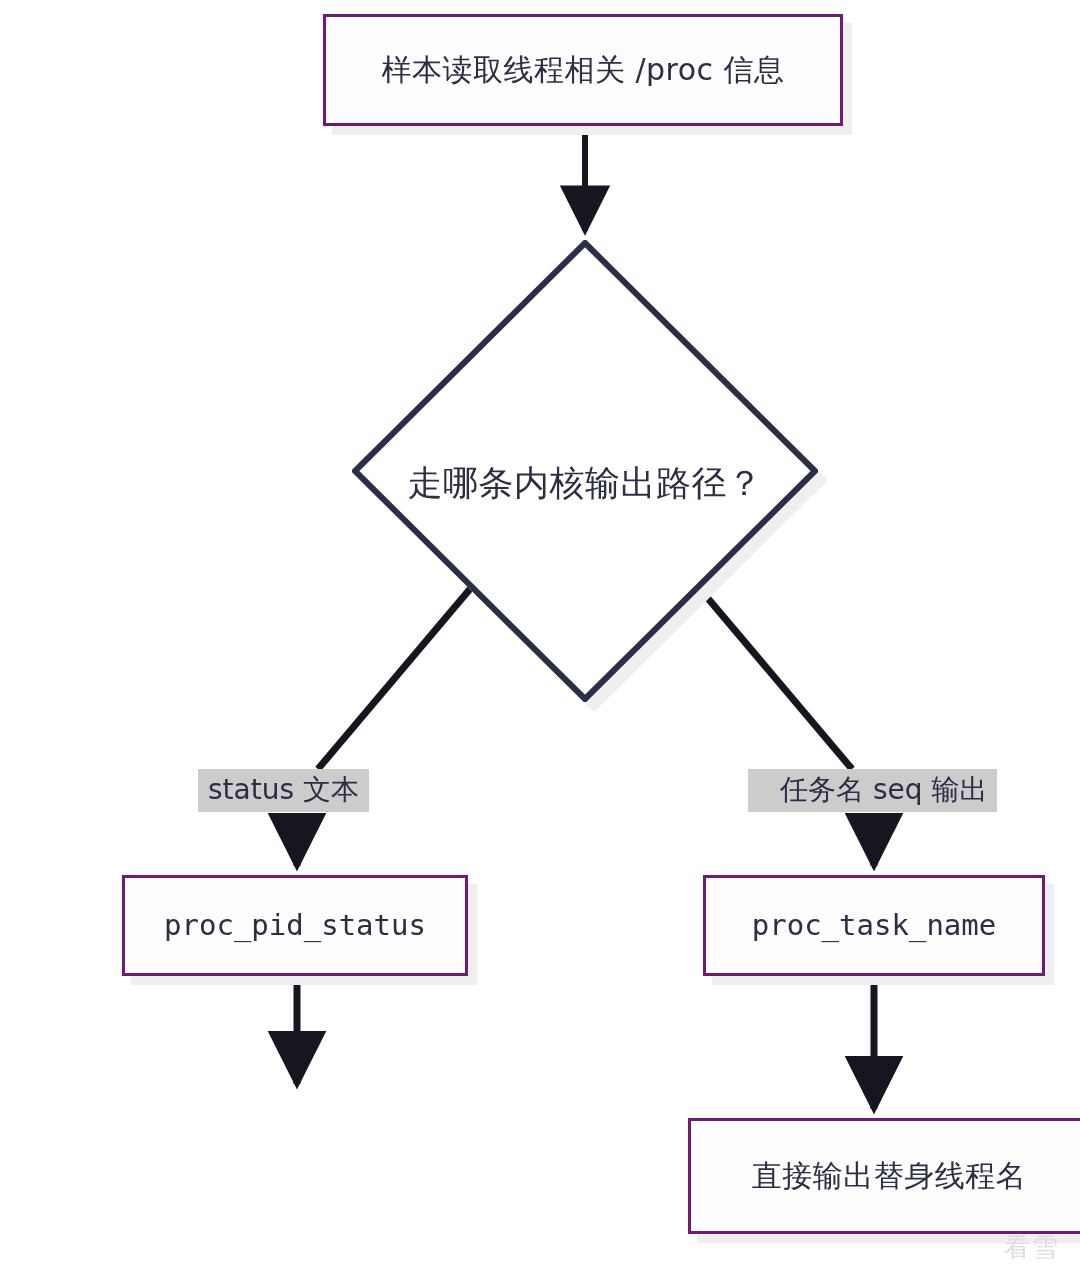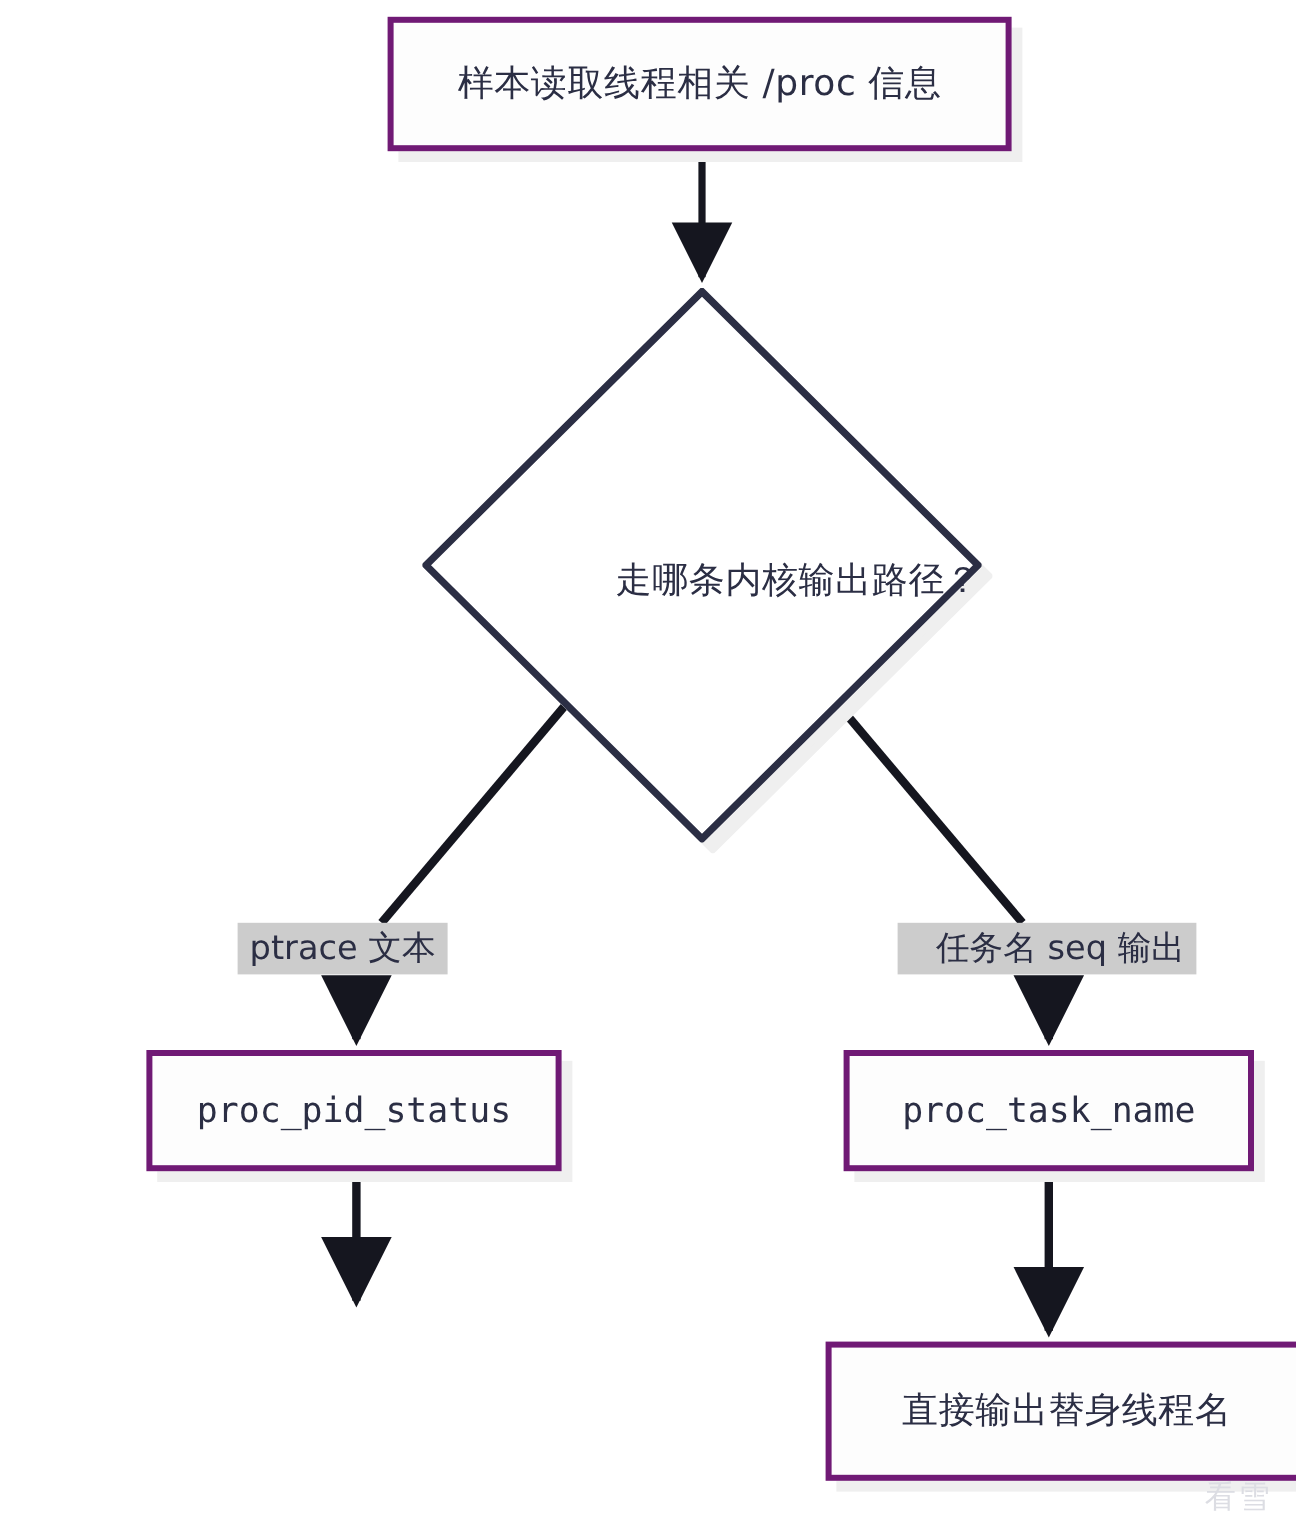--- a/index.html
+++ b/index.html
@@ -23,21 +23,21 @@
     top: 0;
     width: 1080px;
     height: 1273px;
     pointer-events: none;
   }
   
   .node {
     position: absolute;
     box-sizing: border-box;
     background: #fdfdfd;
-    border: 5px solid #701a75;
+    border: 3px solid #701a75;
     box-shadow: 9px 9px 0 0 #efefef;
     display: flex;
     align-items: center;
     justify-content: center;
     text-align: center;
     color: #2b2e44;
     line-height: 1.38;
   }
   .node .node-text {
     display: block;
@@ -74,24 +74,24 @@
     transform: translate(9px, 9px);
   }
   #node-decision .decision-label {
     position: absolute;
     left: 0;
     top: 0;
     width: 100%;
     height: 100%;
     display: flex;
     align-items: center;
-    justify-content: flex-end;
+    justify-content: center;
     padding-top: 24px;
     box-sizing: border-box;
-    font-size: 30px;
+    font-size: 35px;
     color: #2b2e44;
     letter-spacing: 0.5px;
   }
 
   
   .edge-label {
     position: absolute;
     background: #cccccc;
     color: #2b2e44;
     font-size: 28px;
@@ -163,21 +163,21 @@
       <polygon points="233,3 463,231 233,459 3,231" fill="#efefef" stroke="#efefef" stroke-width="6"></polygon>
     </svg>
     <svg class="diamond-shape" viewBox="0 0 466 462" preserveAspectRatio="none" xmlns="http://www.w3.org/2000/svg">
       <polygon points="233,3 463,231 233,459 3,231" fill="#ffffff" stroke="#2b2e44" stroke-width="6"></polygon>
     </svg>
     <div class="decision-label">
       <span>走哪条内核输出路径？</span>
     </div>
   </div>
 
-  <div class="edge-label" id="edge-label-left">ptrace 文本</div>
+  <div class="edge-label" id="edge-label-left">status 文本</div>
 
   <div class="edge-label" id="edge-label-right">任务名 seq 输出</div>
 
   <div class="node node-mono" id="node-right-proc">
     <span class="node-text">proc_task_name</span>
   </div>
 
   <div class="node node-mono" id="node-left-proc">
     <span class="node-text">proc_pid_status</span>
   </div>

